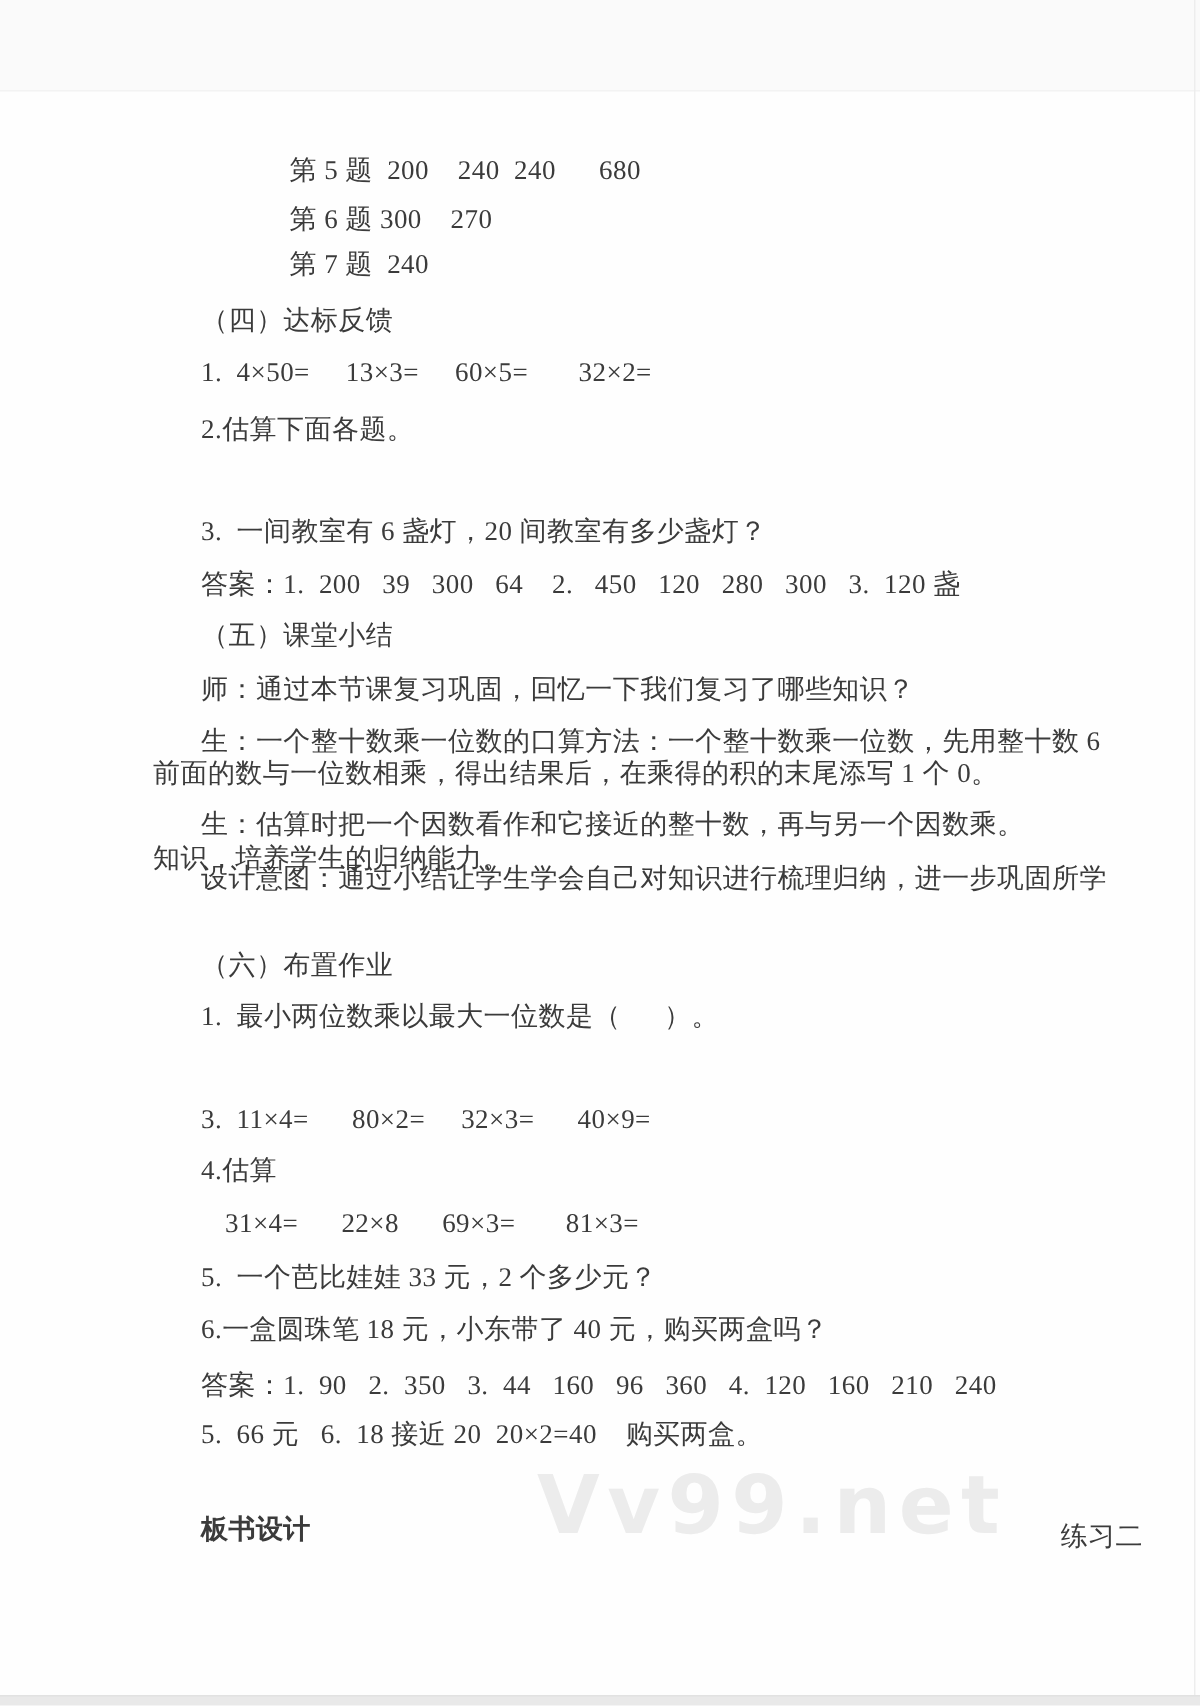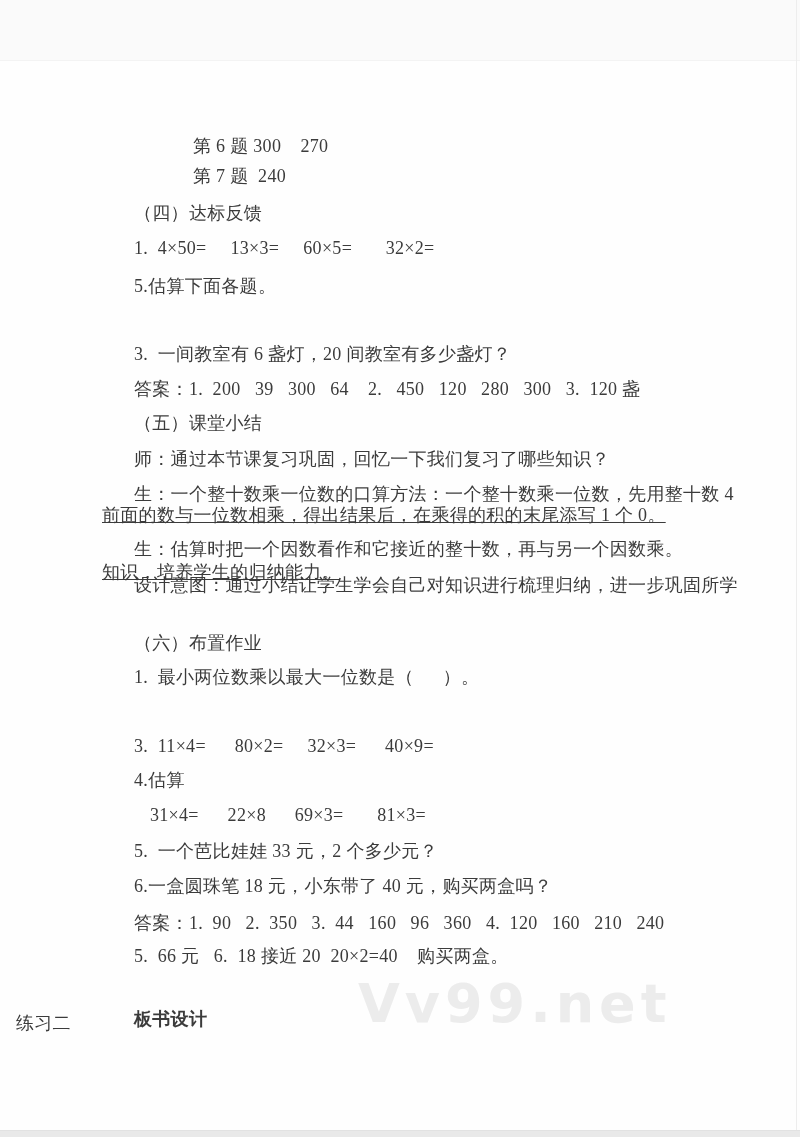--- a/index.html
+++ b/index.html
@@ -29,43 +29,44 @@
     color:#ececec;z-index:1;user-select:none;
   }
   .line{
     position:absolute;white-space:pre;
     font-size:18px;line-height:20px;color:#3b3b3b;z-index:2;
     letter-spacing:0.3px;
   }
   .indent-deep{left:193px;}
   .indent-item{left:134px;}
   .indent-sub{left:150px;}
-  .flush{left:102px;text-decoration:underline;}
-  .centered{left:16px;width:762px;text-align:left;font-family:Liberation Mono, monospace;}
+  .flush{left:102px;}
+  .centered{left:0;width:762px;text-align:right;}
   .bold{font-weight:bold;margin-top:48px;}
 </style>
 </head>
 <body>
 
 <div class="page">
 
   <div class="top-shade"></div>
 
   <div class="watermark">Vv99.net</div>
 
+  <p class="line indent-deep" style="top:85px">第 5 题  200    240  240      680</p>
   <p class="line indent-deep" style="top:118px">第 6 题 300    270</p>
   <p class="line indent-deep" style="top:148px">第 7 题  240</p>
   <p class="line indent-item" style="top:185px">（四）达标反馈</p>
   <p class="line indent-item" style="top:220px">1.  4×50=     13×3=     60×5=       32×2=</p>
-  <p class="line indent-item" style="top:258px">5.估算下面各题。</p>
+  <p class="line indent-item" style="top:258px">2.估算下面各题。</p>
   <p class="line indent-item" style="top:326px">3.  一间教室有 6 盏灯，20 间教室有多少盏灯？</p>
   <p class="line indent-item" style="top:361px">答案：1.  200   39   300   64    2.   450   120   280   300   3.  120 盏</p>
   <p class="line indent-item" style="top:395px">（五）课堂小结</p>
   <p class="line indent-item" style="top:431px">师：通过本节课复习巩固，回忆一下我们复习了哪些知识？</p>
-  <p class="line indent-item" style="top:466px">生：一个整十数乘一位数的口算方法：一个整十数乘一位数，先用整十数 4</p>
+  <p class="line indent-item" style="top:466px">生：一个整十数乘一位数的口算方法：一个整十数乘一位数，先用整十数 6</p>
   <p class="line flush" style="top:487px">前面的数与一位数相乘，得出结果后，在乘得的积的末尾添写 1 个 0。</p>
   <p class="line indent-item" style="top:521px">生：估算时把一个因数看作和它接近的整十数，再与另一个因数乘。</p>
   <p class="line indent-item" style="top:557px">设计意图：通过小结让学生学会自己对知识进行梳理归纳，进一步巩固所学</p>
   <p class="line flush" style="top:544px">知识，培养学生的归纳能力。</p>
   <p class="line indent-item" style="top:615px">（六）布置作业</p>
   <p class="line indent-item" style="top:649px">1.  最小两位数乘以最大一位数是（      ）。</p>
   <p class="line indent-item" style="top:718px">3.  11×4=      80×2=     32×3=      40×9=</p>
   <p class="line indent-item" style="top:752px">4.估算</p>
   <p class="line indent-sub" style="top:787px">31×4=      22×8      69×3=       81×3=</p>
   <p class="line indent-item" style="top:823px">5.  一个芭比娃娃 33 元，2 个多少元？</p>

